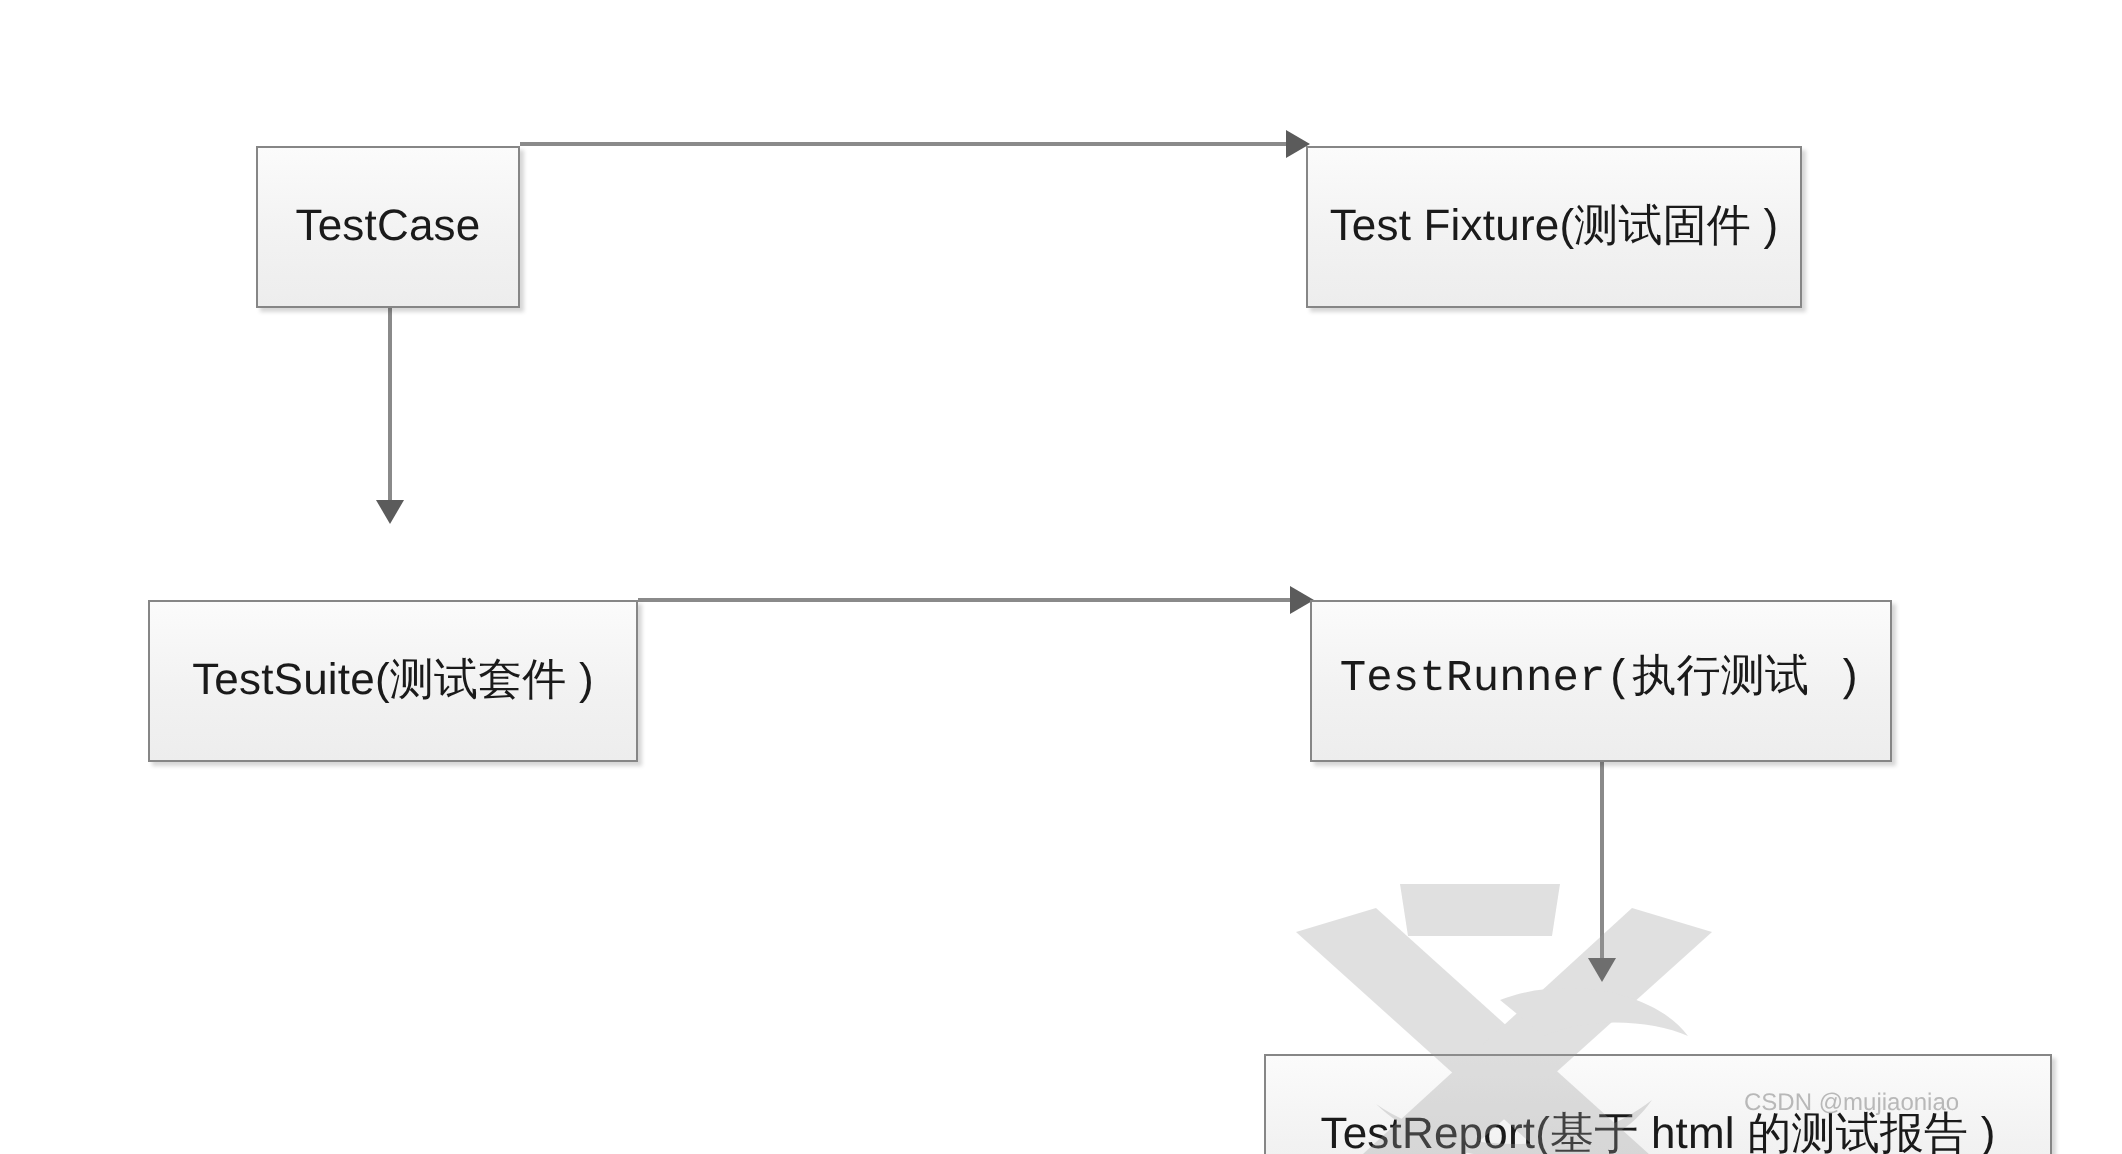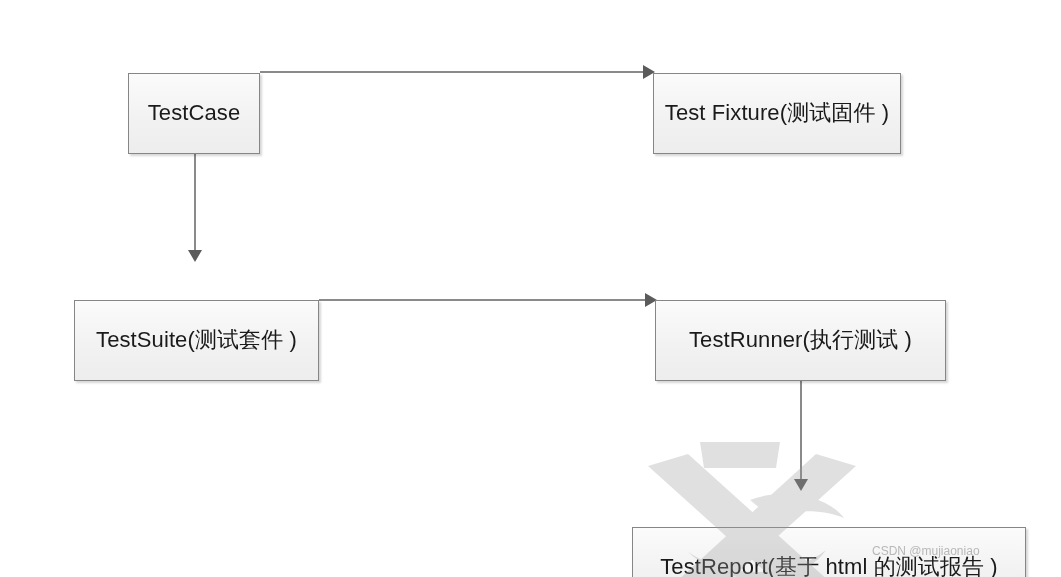--- a/index.html
+++ b/index.html
@@ -32,21 +32,21 @@
     white-space: nowrap;
     letter-spacing: 0.1px;
     margin-top: 40px;
   }
   .node-label {
     display: block;
   }
   #node-testcase   { left: 128px; top: 33px;  width: 132px; height: 81px; }
   #node-fixture    { left: 653px; top: 33px;  width: 248px; height: 81px; }
   #node-testsuite  { left: 74px;  top: 260px; width: 245px; height: 81px; justify-content: center; }
-  #node-testrunner { left: 655px; top: 260px; width: 291px; height: 81px; }
+  #node-testrunner { left: 655px; top: 260px; width: 291px; height: 81px; font-family: Liberation Mono, monospace; }
   #node-testreport { left: 632px; top: 487px; width: 394px; height: 81px; text-align: right; }
 
   .edge {
     position: absolute;
     overflow: visible;
   }
   .edge svg { display: block; overflow: visible; }
   .edge-line {
     stroke: #8a8a8a;
     stroke-width: 2;

